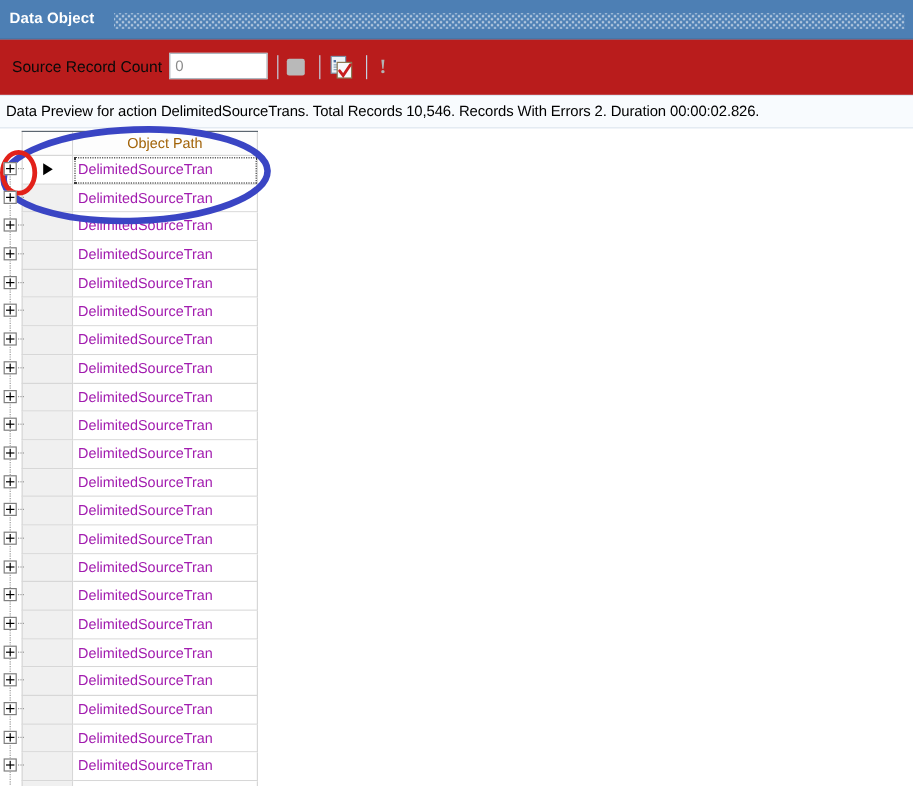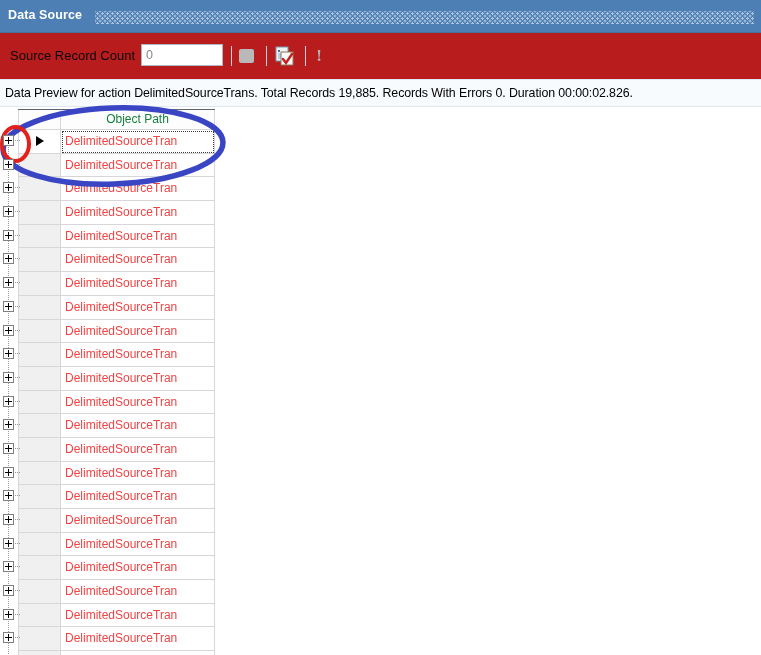--- a/index.html
+++ b/index.html
@@ -41,52 +41,52 @@
   .infobar .txt { position:absolute; left:5px; top:6px; font-size:12.4px; color:#000;
                   white-space:nowrap; letter-spacing:-0.1px; }
 
   
   .grid { position:absolute; left:0; top:108px; width:230px; height:547px; overflow:hidden; }
   .grid-header { position:absolute; left:18px; top:1px; display:flex; height:21px;
                  border-top:1px solid #5c6670; }
   .gh-blank { width:43px; height:20px; background:#fdfdfd;
               border-left:1px solid #d7d7d7; border-right:1px solid #d7d7d7; border-bottom:1px solid #d7d7d7; }
   .gh-title { width:154px; height:20px; background:#fdfdfd; border-right:1px solid #d7d7d7;
-              border-bottom:1px solid #d7d7d7; text-align:center; font-size:12px; color:#15803d; padding-top:2px; }
+              border-bottom:1px solid #d7d7d7; text-align:center; font-size:12px; color:#a16207; padding-top:2px; }
   .treeline { position:absolute; left:8px; top:33px; bottom:-5px; width:0;
               border-left:1px dotted #9a9a9a; z-index:0; }
   .rows { position:absolute; left:0; top:22px; width:215px; }
   .row { display:flex; height:23.7px; }
   .expander-zone { position:relative; width:18px; }
   .expander { position:absolute; left:3px; top:5px; width:11px; height:11px; background:#fff;
               border:1px solid #7f7f7f; padding:0; z-index:1; cursor:default; }
   .expander::before { content:""; position:absolute; left:1px; right:1px; top:4px; height:1px; background:#000; }
   .expander::after  { content:""; position:absolute; top:1px; bottom:1px; left:4px; width:1px; background:#000; }
   .stub { position:absolute; left:15px; top:10px; width:5px; border-top:1px dotted #9a9a9a; }
   .selector-cell { width:43px; background:#f0f0f0; border-left:1px solid #d7d7d7;
                    border-right:1px solid #d7d7d7; border-bottom:1px solid #d7d7d7;
                    display:flex; align-items:center; justify-content:center; }
   .data-cell { width:154px; background:#fff; border-right:1px solid #d7d7d7; border-bottom:1px solid #d7d7d7;
-               font-size:12px; color:#ef4444; padding:4px 2px 0 4px; white-space:nowrap; overflow:hidden; }
+               font-size:12px; color:#a21caf; padding:4px 2px 0 4px; white-space:nowrap; overflow:hidden; }
   .arrow { display:none; width:0; height:0; border-left:8px solid #000;
            border-top:5px solid transparent; border-bottom:5px solid transparent; }
   .row.selected .selector-cell { background:#fff; }
   .row.selected .arrow { display:block; }
   .row.selected .data-cell { outline:1px dotted #3c3c3c; outline-offset:-2px; }
 
   
   .annotations { position:absolute; left:0; top:0; width:761px; height:655px; pointer-events:none; }
 </style>
 </head>
 <body>
 
 <div class="screen">
 
   <div class="titlebar">
-    <span class="title">Data Source</span>
+    <span class="title">Data Object</span>
     <div class="dots"></div>
   </div>
 
   <div class="toolbar">
     <span class="lbl">Source Record Count</span>
     <input class="count-input" type="text" value="0" style="">
     <div class="tsep sep1"></div>
     <button class="tbtn stop-btn" aria-label="stop">
       <span class="sq"></span>
     </button>
@@ -102,21 +102,21 @@
         <path d="M10 13 L13 17 L19 8" fill="none" stroke="#c81e1e" stroke-width="2.4" stroke-linecap="round"></path>
       </svg>
     </button>
     <div class="tsep sep3"></div>
     <button class="tbtn warn-btn" aria-label="warnings">
       <span class="warn-glyph">!</span>
     </button>
   </div>
 
   <div class="infobar">
-    <span class="txt">Data Preview for action DelimitedSourceTrans. Total Records 19,885. Records With Errors 0. Duration 00:00:02.826.</span>
+    <span class="txt">Data Preview for action DelimitedSourceTrans. Total Records 10,546. Records With Errors 2. Duration 00:00:02.826.</span>
   </div>
 
   <div class="grid">
     <div class="treeline"></div>
     <div class="grid-header">
       <div class="gh-blank"></div>
       <div class="gh-title">Object Path</div>
     </div>
     <div class="rows">
 

